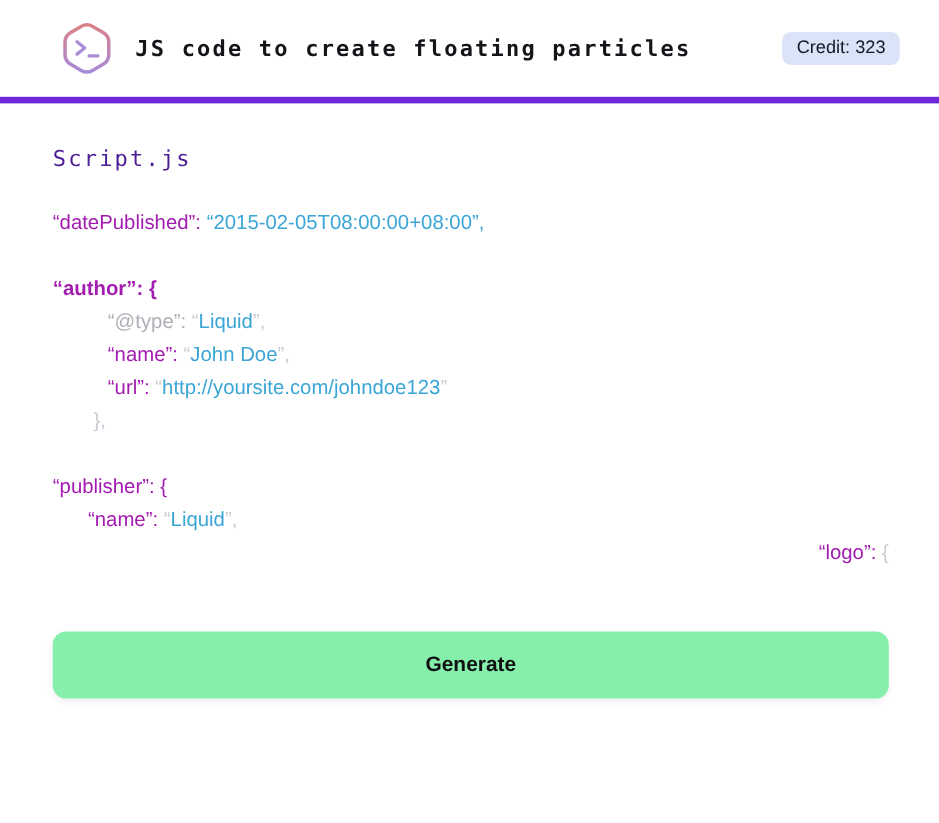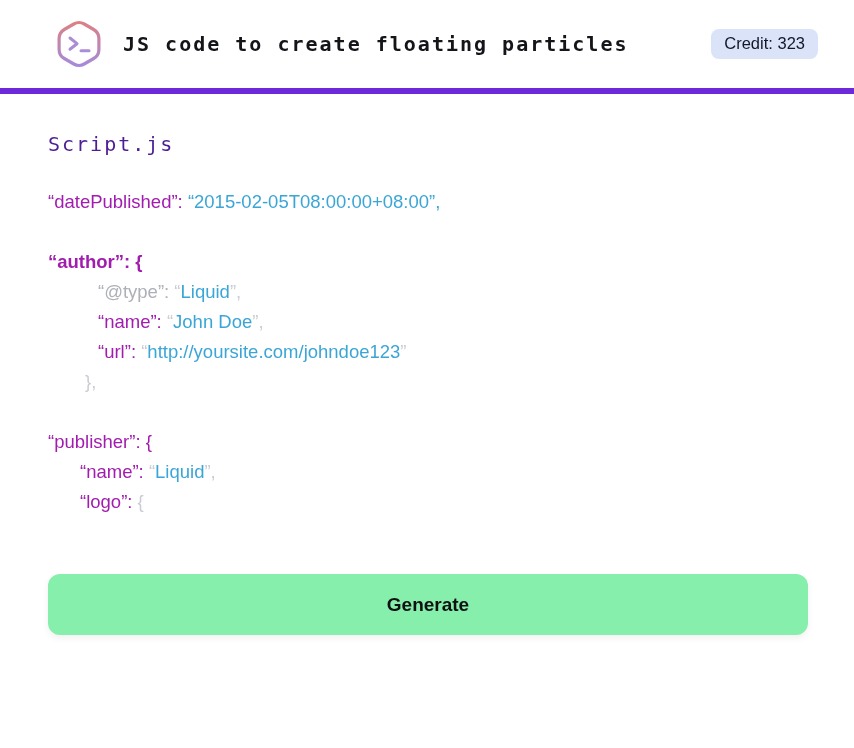--- a/index.html
+++ b/index.html
@@ -100,16 +100,16 @@
       <div class="code-line" style="padding-left: 0px;"><span class="seg-key">“datePublished”: </span><span class="seg-value">“2015-02-05T08:00:00+08:00”,</span></div>
       <div class="code-line" style="padding-left: 0px;"></div>
       <div class="code-line" style="padding-left: 0px; font-weight: bold;"><span class="seg-key">“author”: {</span></div>
       <div class="code-line" style="padding-left: 50px;"><span class="seg-key-light">“@type”: </span><span class="seg-punct-light">“</span><span class="seg-value">Liquid</span><span class="seg-punct-light">”,</span></div>
       <div class="code-line" style="padding-left: 50px;"><span class="seg-key">“name”: </span><span class="seg-punct-light">“</span><span class="seg-value">John Doe</span><span class="seg-punct-light">”,</span></div>
       <div class="code-line" style="padding-left: 50px;"><span class="seg-key">“url”: </span><span class="seg-punct-light">“</span><span class="seg-value">http://yoursite.com/johndoe123</span><span class="seg-punct-light">”</span></div>
       <div class="code-line" style="padding-left: 37px;"><span class="seg-punct-light">},</span></div>
       <div class="code-line" style="padding-left: 0px;"></div>
       <div class="code-line" style="padding-left: 0px;"><span class="seg-key">“publisher”: {</span></div>
       <div class="code-line" style="padding-left: 32px;"><span class="seg-key">“name”: </span><span class="seg-punct-light">“</span><span class="seg-value">Liquid</span><span class="seg-punct-light">”,</span></div>
-      <div class="code-line" style="padding-left: 32px;"><span class="seg-key">“logo”: </span><span class="seg-punct-light">{</span></div>
+      <div class="code-line" style="padding-left: 32px; text-align: right;"><span class="seg-key">“logo”: </span><span class="seg-punct-light">{</span></div>
     </div>
   <button class="generate-button">Generate</button>
 </main>
 
 </body></html>

